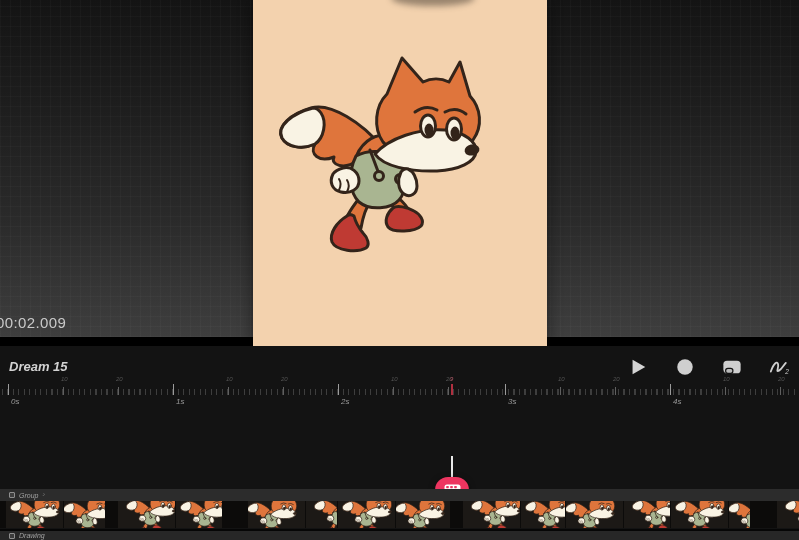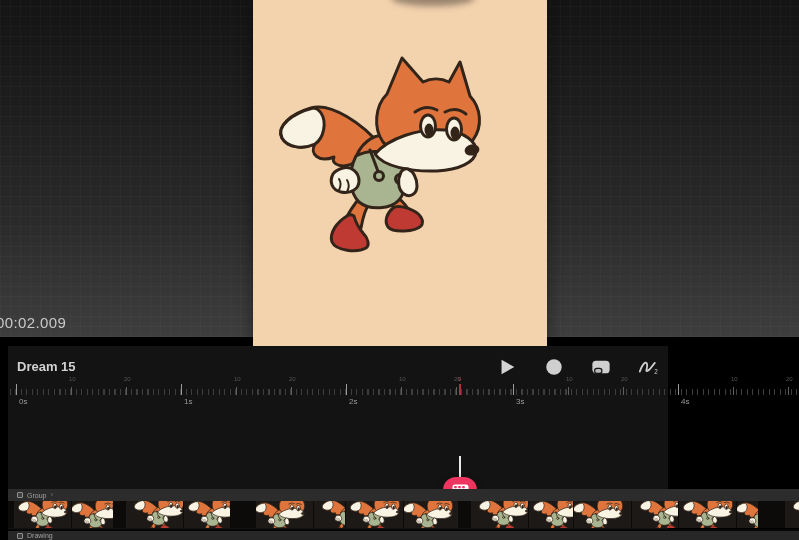--- a/index.html
+++ b/index.html
@@ -19,21 +19,21 @@
   .canvas-top-shadow{position:absolute;left:138px;top:-10px;width:84px;height:16px;border-radius:50%;
     background:rgba(45,38,30,.45);filter:blur(3px);}
   .timecode{position:absolute;left:-4px;top:314px;font-size:15px;color:#c9c9c9;letter-spacing:.4px;}
 
   .fox-svg{position:absolute;left:16px;top:50px;}
   .f-orange{fill:var(--fox-orange);} .f-white{fill:var(--fox-white);}
   .f-green{fill:var(--fox-green);} .f-red{fill:var(--fox-red);}
   .f-dark{fill:var(--outline);} .f-none{fill:none;}
 
   
-  .timeline{position:absolute;left:8px;top:346px;width:660px;height:194px;background:#131313;}
+  .timeline{position:absolute;left:0;top:346px;width:799px;height:194px;background:#131313;font-style:italic;}
   .tl-title{position:absolute;left:9px;top:13px;font-size:13px;font-weight:bold;color:#d2d2d2;}
   .transport{position:absolute;right:9px;top:10px;display:flex;gap:25px;align-items:center;}
   .tbtn{width:22px;height:22px;display:flex;align-items:center;justify-content:center;cursor:pointer;}
 
   .ruler{position:absolute;left:0;top:34px;width:799px;height:30px;padding-left:16px;}
   .minor-ticks{position:absolute;left:2px;right:0;top:9px;height:6px;
     background:repeating-linear-gradient(90deg,#3e3e3e 0 1px,transparent 1px 5.5px);}
   .tick-sec{position:absolute;top:4px;width:1px;height:11px;background:#9b9b9b;}
   .tick-mid{position:absolute;top:7px;width:1px;height:8px;background:#606060;}
   .tick-play{position:absolute;top:4px;width:2px;height:11px;background:#b03040;}

